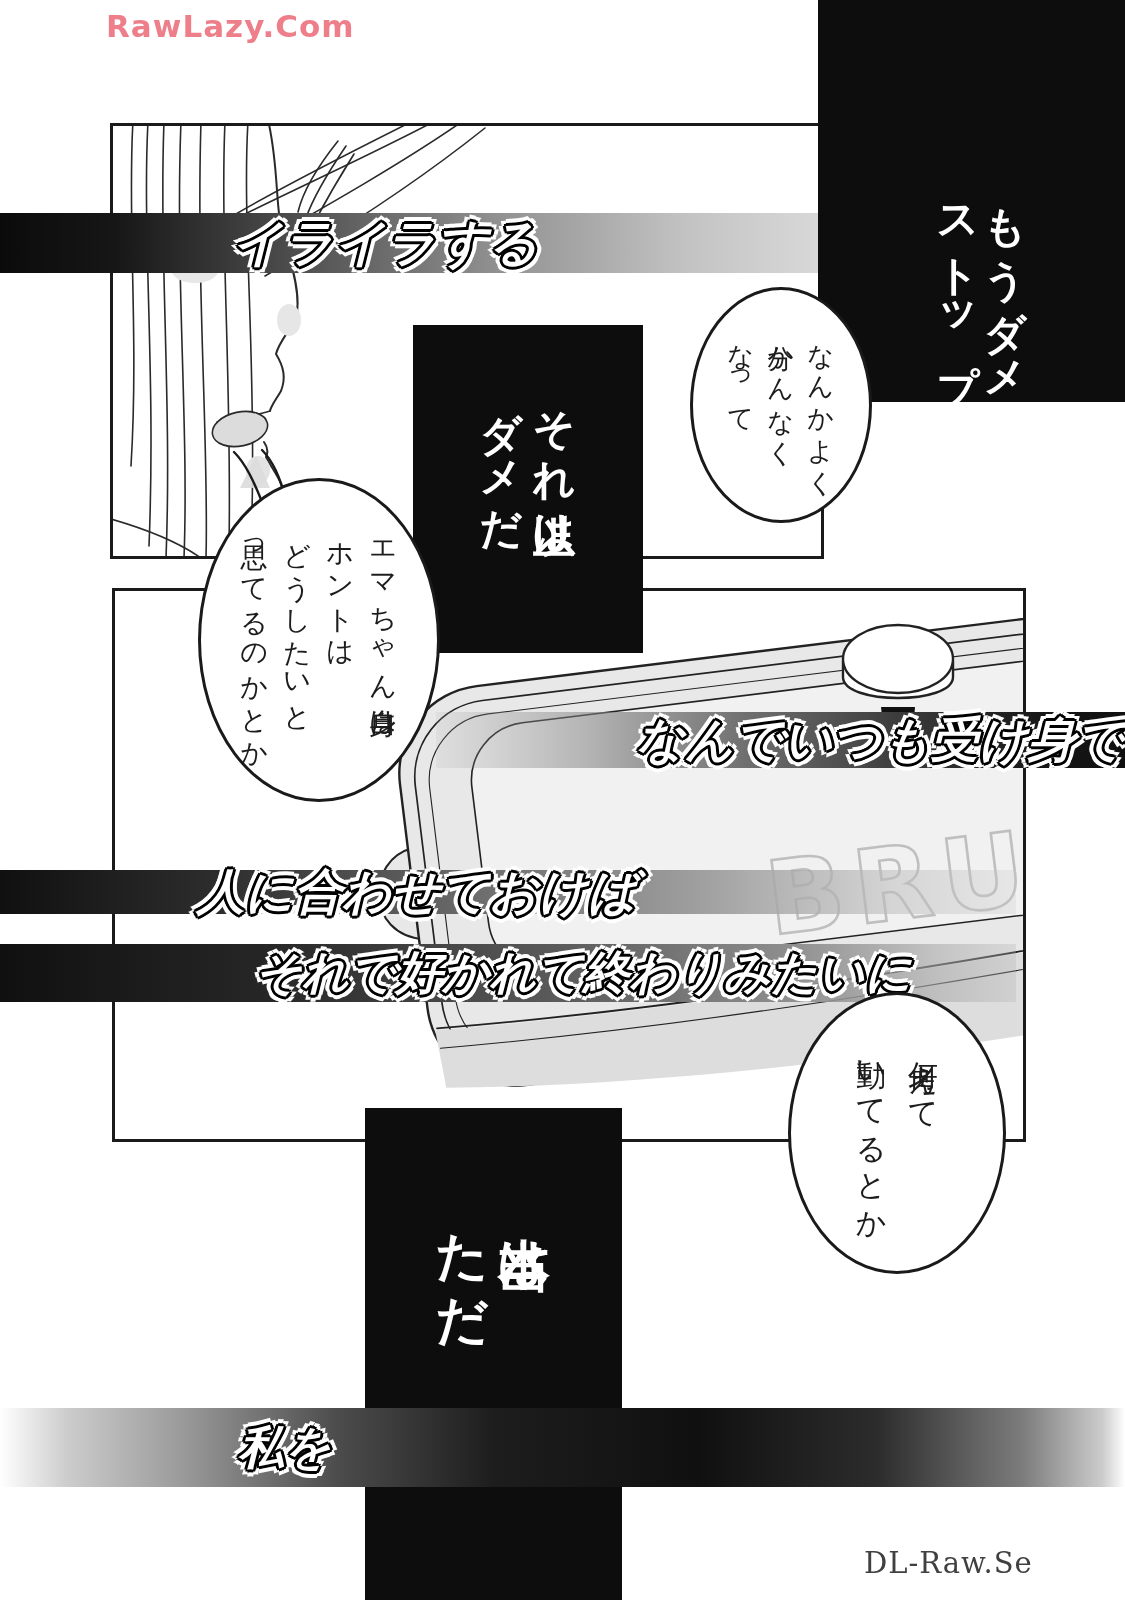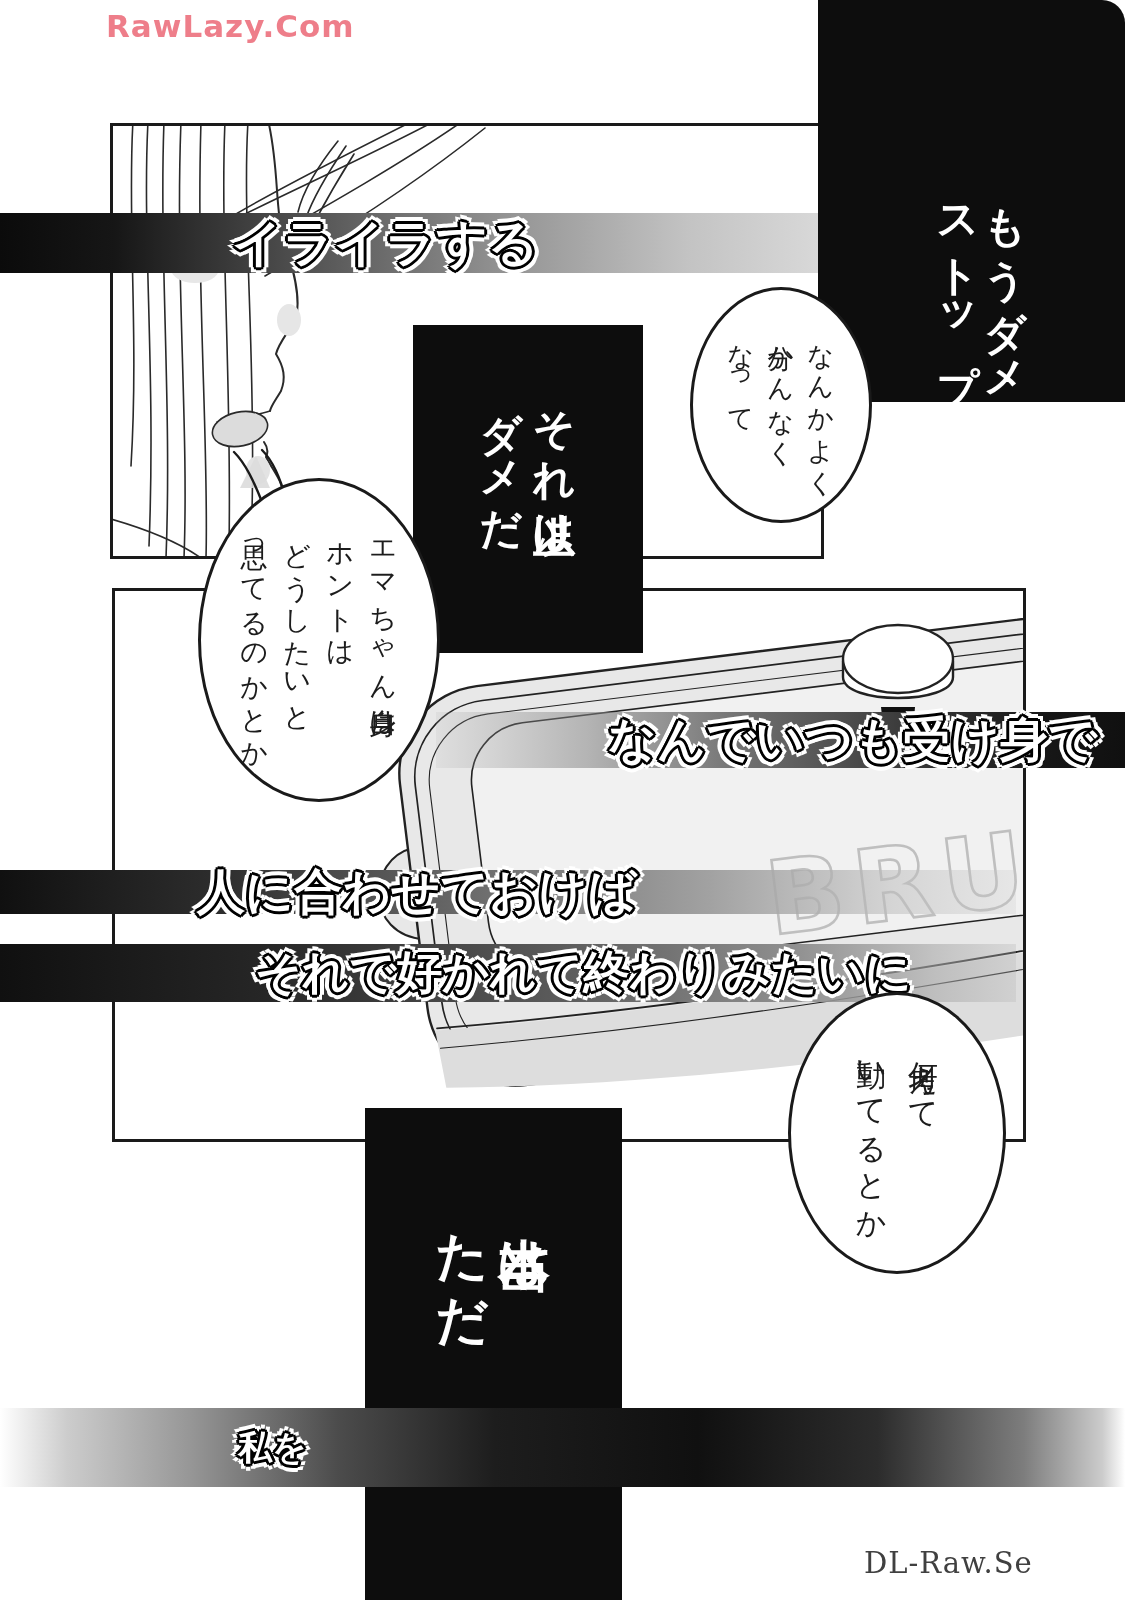--- a/index.html
+++ b/index.html
@@ -1,17 +1,17 @@
 <!DOCTYPE html>
 <html><head>
 <meta charset="utf-8">
 <style>
   html,body{margin:0;padding:0;background:#ffffff;}
   .page{position:relative;width:1125px;height:1600px;background:#ffffff;overflow:hidden;
-        font-family:"DejaVu Sans","Liberation Sans",sans-serif;border-radius:23px;}
+        font-family:"DejaVu Sans","Liberation Sans",sans-serif;}
   .abs{position:absolute;}
 
   
   .wm-top{left:106px;top:8px;font-size:31px;font-weight:bold;letter-spacing:1px;color:#ee7e8a;z-index:2;}
   .wm-bottom{left:864px;top:1546px;font-size:29px;font-weight:normal;letter-spacing:1px;color:#404040;
              font-family:"DejaVu Serif","Liberation Serif",serif;z-index:2;}
 
   
   .panel{border:3px solid #1a1a1a;background:#ffffff;overflow:hidden;z-index:3;}
   #panel-face{left:110px;top:123px;width:708px;height:430px;}
@@ -23,43 +23,43 @@
   #box-mid{left:413px;top:325px;width:230px;height:328px;}
   #box-bottom{left:365px;top:1108px;width:257px;height:492px;}
 
   .vtext{writing-mode:vertical-rl;text-orientation:upright;white-space:pre-line;color:#ffffff;
          font-weight:bold;}
   #box-top-right .vtext{margin:178px 96px 0 auto;font-size:42px;line-height:47px;letter-spacing:3px;}
   #box-mid .vtext{margin:56px auto 0 auto;font-size:42px;line-height:53px;letter-spacing:2px;}
   #box-bottom .vtext{margin:88px auto 0 auto;font-size:52px;line-height:62px;letter-spacing:4px;}
 
   
-  .strip{z-index:6;display:flex;align-items:center;}
+  .strip{z-index:6;display:flex;align-items:center;font-style:italic;}
   #strip-1{left:0;top:213px;width:818px;height:60px;
     background:linear-gradient(to right,#0b0b0b 0%,#161616 14%,#4e4e4e 36%,#8f8f8f 60%,#c3c3c3 84%,#d8d8d8 100%);}
   #strip-2{left:436px;top:712px;width:689px;height:56px;
-    background:linear-gradient(to right,rgba(170,170,170,0.15) 0%,rgba(130,130,130,0.55) 22%,#6f6f6f 45%,#3a3a3a 68%,#171717 88%,#101010 100%);}
+    background:linear-gradient(to right,rgba(170,170,170,0.15) 0%,rgba(130,130,130,0.55) 22%,#6f6f6f 45%,#3a3a3a 68%,#171717 88%,#101010 100%);justify-content:flex-end;}
   #strip-3{left:0;top:870px;width:1016px;height:44px;
     background:linear-gradient(to right,#101010 0%,#2e2e2e 22%,#6f6f6f 48%,#a2a2a2 70%,rgba(190,190,190,0.55) 88%,rgba(200,200,200,0.25) 100%);}
   #strip-4{left:0;top:944px;width:1016px;height:58px;
     background:linear-gradient(to right,#101010 0%,#262626 26%,#5d5d5d 56%,#8f8f8f 78%,rgba(170,170,170,0.6) 92%,rgba(180,180,180,0.3) 100%);}
   #strip-5{left:0;top:1408px;width:1125px;height:79px;z-index:7;
     background:linear-gradient(to right,rgba(235,235,235,0) 0%,#cccccc 6%,#969696 17%,#4c4c4c 30%,#1d1d1d 44%,#101010 62%,#2c2c2c 78%,#7d7d7d 91%,#cccccc 98%,rgba(235,235,235,0) 100%);}
 
   .halo{color:#ffffff;font-weight:bold;white-space:nowrap;
     text-shadow:
       -3px 0 0 #000,3px 0 0 #000,0 -3px 0 #000,0 3px 0 #000,
       -2px -2px 0 #000,2px -2px 0 #000,-2px 2px 0 #000,2px 2px 0 #000,
       -7px 0 0 #fff,7px 0 0 #fff,0 -7px 0 #fff,0 7px 0 #fff,
       -5px -5px 0 #fff,5px -5px 0 #fff,-5px 5px 0 #fff,5px 5px 0 #fff;}
   #strip-1 .halo{font-size:50px;margin-left:232px;}
   #strip-2 .halo{font-size:48px;margin-left:172px;}
   #strip-3 .halo{font-size:48px;margin-left:197px;}
   #strip-4 .halo{font-size:46px;margin-left:255px;}
-  #strip-5 .halo{font-size:34px;}
+  #strip-5 .halo{font-size:46px;}
   #strip-5 .seg-a{margin-left:238px;}
   #strip-5 .seg-b{margin-left:58px;}
 
   
   .bubble{background:#ffffff;border:3px solid #1a1a1a;border-radius:50%;z-index:8;
           display:flex;align-items:center;justify-content:center;}
   #bubble-1{left:690px;top:287px;width:176px;height:230px;}
   #bubble-2{left:198px;top:478px;width:236px;height:318px;}
   #bubble-3{left:788px;top:992px;width:212px;height:276px;}
   .btext{writing-mode:vertical-rl;text-orientation:upright;white-space:pre-line;color:#1c1c1c;

